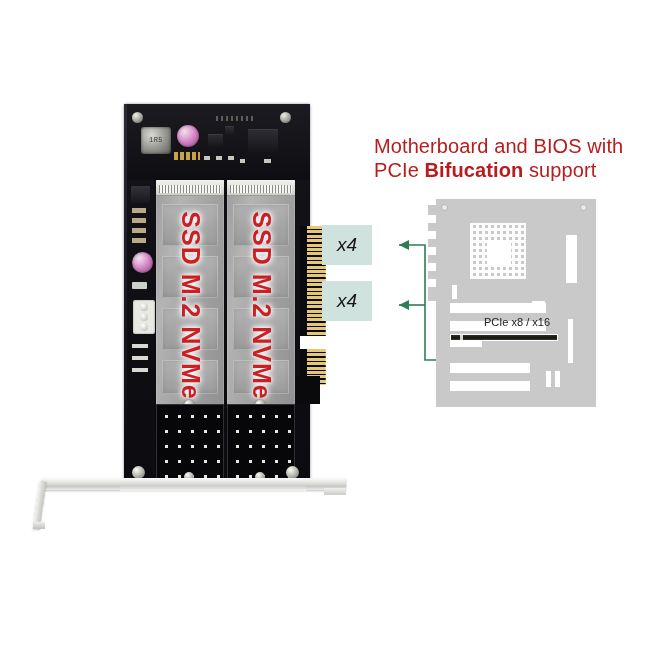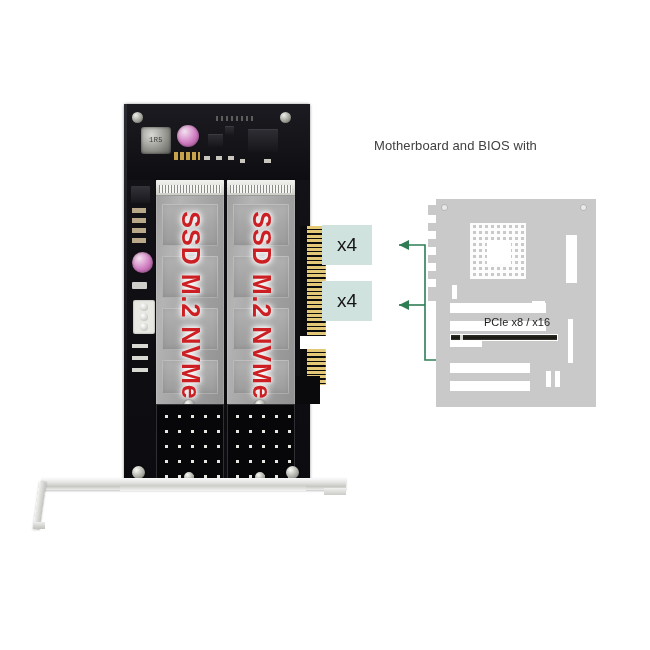--- a/index.html
+++ b/index.html
@@ -123,27 +123,27 @@
   .br-hook:before{content:"";position:absolute;left:4px;top:0;width:7px;height:48px;
     background:linear-gradient(90deg,#f2f2f0,#c3c3c0);transform:skewX(-8deg);
     box-shadow:0 0 2px rgba(0,0,0,.25);}
   .br-hook:after{content:"";position:absolute;left:1px;top:40px;width:12px;height:7px;
     background:linear-gradient(180deg,#eeeeec,#c0c0bd);}
   .br-tab{position:absolute;left:292px;top:10px;width:22px;height:7px;
     background:linear-gradient(180deg,#f0f0ee,#cbcbc8);}
 
   
   #heading{position:absolute;left:374px;top:134px;width:262px;
-    font-size:13px;line-height:24px;color:#404040;letter-spacing:.1px;}
+    font-size:20px;line-height:24px;color:#b91c1c;letter-spacing:.1px;}
   #heading b{font-weight:bold;}
 
   
   .x4box{position:absolute;width:50px;height:40px;background:#cfe2dd;
     display:flex;align-items:center;justify-content:center;
-    font-size:19px;color:#141414;}
+    font-size:19px;color:#141414;font-style:italic;}
   #x4a{left:322px;top:225px;}
   #x4b{left:322px;top:281px;}
 
   
   #wires{position:absolute;left:360px;top:210px;width:130px;height:160px;}
 
   
   #mb{position:absolute;left:428px;top:199px;width:168px;height:208px;}
   .mb-body{position:absolute;left:8px;top:0;width:160px;height:208px;background:#c9c9c9;}
   .mb-left-edge{position:absolute;left:0;top:6px;width:9px;height:96px;background:#c9c9c9;}
@@ -266,20 +266,21 @@
 
   <div id="bracket">
     <div class="br-bar"></div>
     <div class="br-bar2"></div>
     <div class="br-hook"></div>
     <div class="br-tab"></div>
   </div>
 
   <div id="heading">
     <div>Motherboard and BIOS with</div>
+    <div><span>PCIe </span><b>Bifucation</b><span> support</span></div>
   </div>
 
   <div class="x4box" id="x4a">
     <span>x4</span>
   </div>
   <div class="x4box" id="x4b">
     <span>x4</span>
   </div>
 
   <svg id="wires" viewBox="0 0 130 160">

